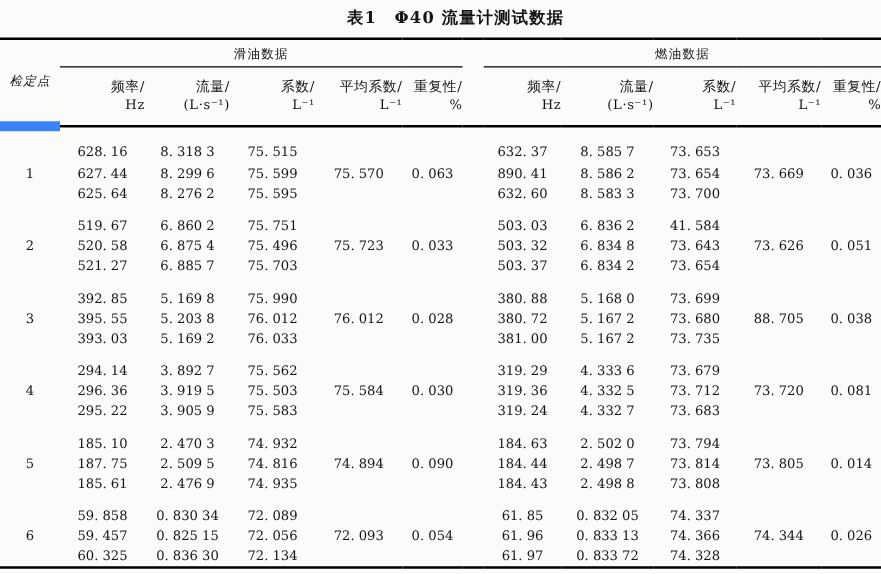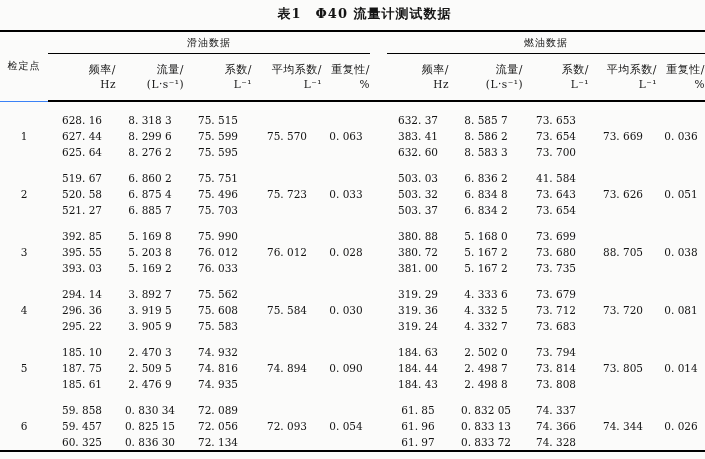--- a/index.html
+++ b/index.html
@@ -19,21 +19,21 @@
     width:705px;border-collapse:collapse;table-layout:fixed;
     border-top:2.5px solid #000;border-bottom:2.5px solid #000;
     margin-top:4px;
   }
   th,td{padding:0;text-align:center;vertical-align:middle;font-weight:normal;}
   
   tr.group-row th{height:21px;font-size:10px;letter-spacing:1px;}
   th.group-label{border-bottom:1.5px solid #000;}
   th.corner{font-size:11.5px;letter-spacing:1px;}
   tr.sub-row th{border-bottom:2px solid #000;height:46px;text-align:right;}
-  th.corner{border-bottom:1px solid #3b82f6;}
+  th.corner{border-bottom:8px solid #3b82f6;font-style:italic;}
   th.gap-top{border-bottom:none;}
   tr.sub-row th.gap{border-bottom:2px solid #000;}
   .col-label{font-size:11px;line-height:15px;letter-spacing:0.5px;}
   .col-unit{font-size:10.5px;line-height:15px;letter-spacing:0.5px;}
   
   tbody td{font-size:10.5px;height:16px;line-height:16px;white-space:nowrap;}
   tr.group-start td{padding-top:10px;}
 </style>
 </head>
 <body>
@@ -126,21 +126,21 @@
           <td></td>
         </tr>
         <tr>
           <td>1</td>
           <td>627. 44</td>
           <td>8. 299 6</td>
           <td>75. 599</td>
           <td>75. 570</td>
           <td>0. 063</td>
           <td></td>
-          <td>383. 41</td>
+          <td>890. 41</td>
           <td>8. 586 2</td>
           <td>73. 654</td>
           <td>73. 669</td>
           <td>0. 036</td>
         </tr>
         <tr>
           <td></td>
           <td>625. 64</td>
           <td>8. 276 2</td>
           <td>75. 595</td>
@@ -248,21 +248,21 @@
           <td>319. 29</td>
           <td>4. 333 6</td>
           <td>73. 679</td>
           <td></td>
           <td></td>
         </tr>
         <tr>
           <td>4</td>
           <td>296. 36</td>
           <td>3. 919 5</td>
-          <td>75. 608</td>
+          <td>75. 503</td>
           <td>75. 584</td>
           <td>0. 030</td>
           <td></td>
           <td>319. 36</td>
           <td>4. 332 5</td>
           <td>73. 712</td>
           <td>73. 720</td>
           <td>0. 081</td>
         </tr>
         <tr>

